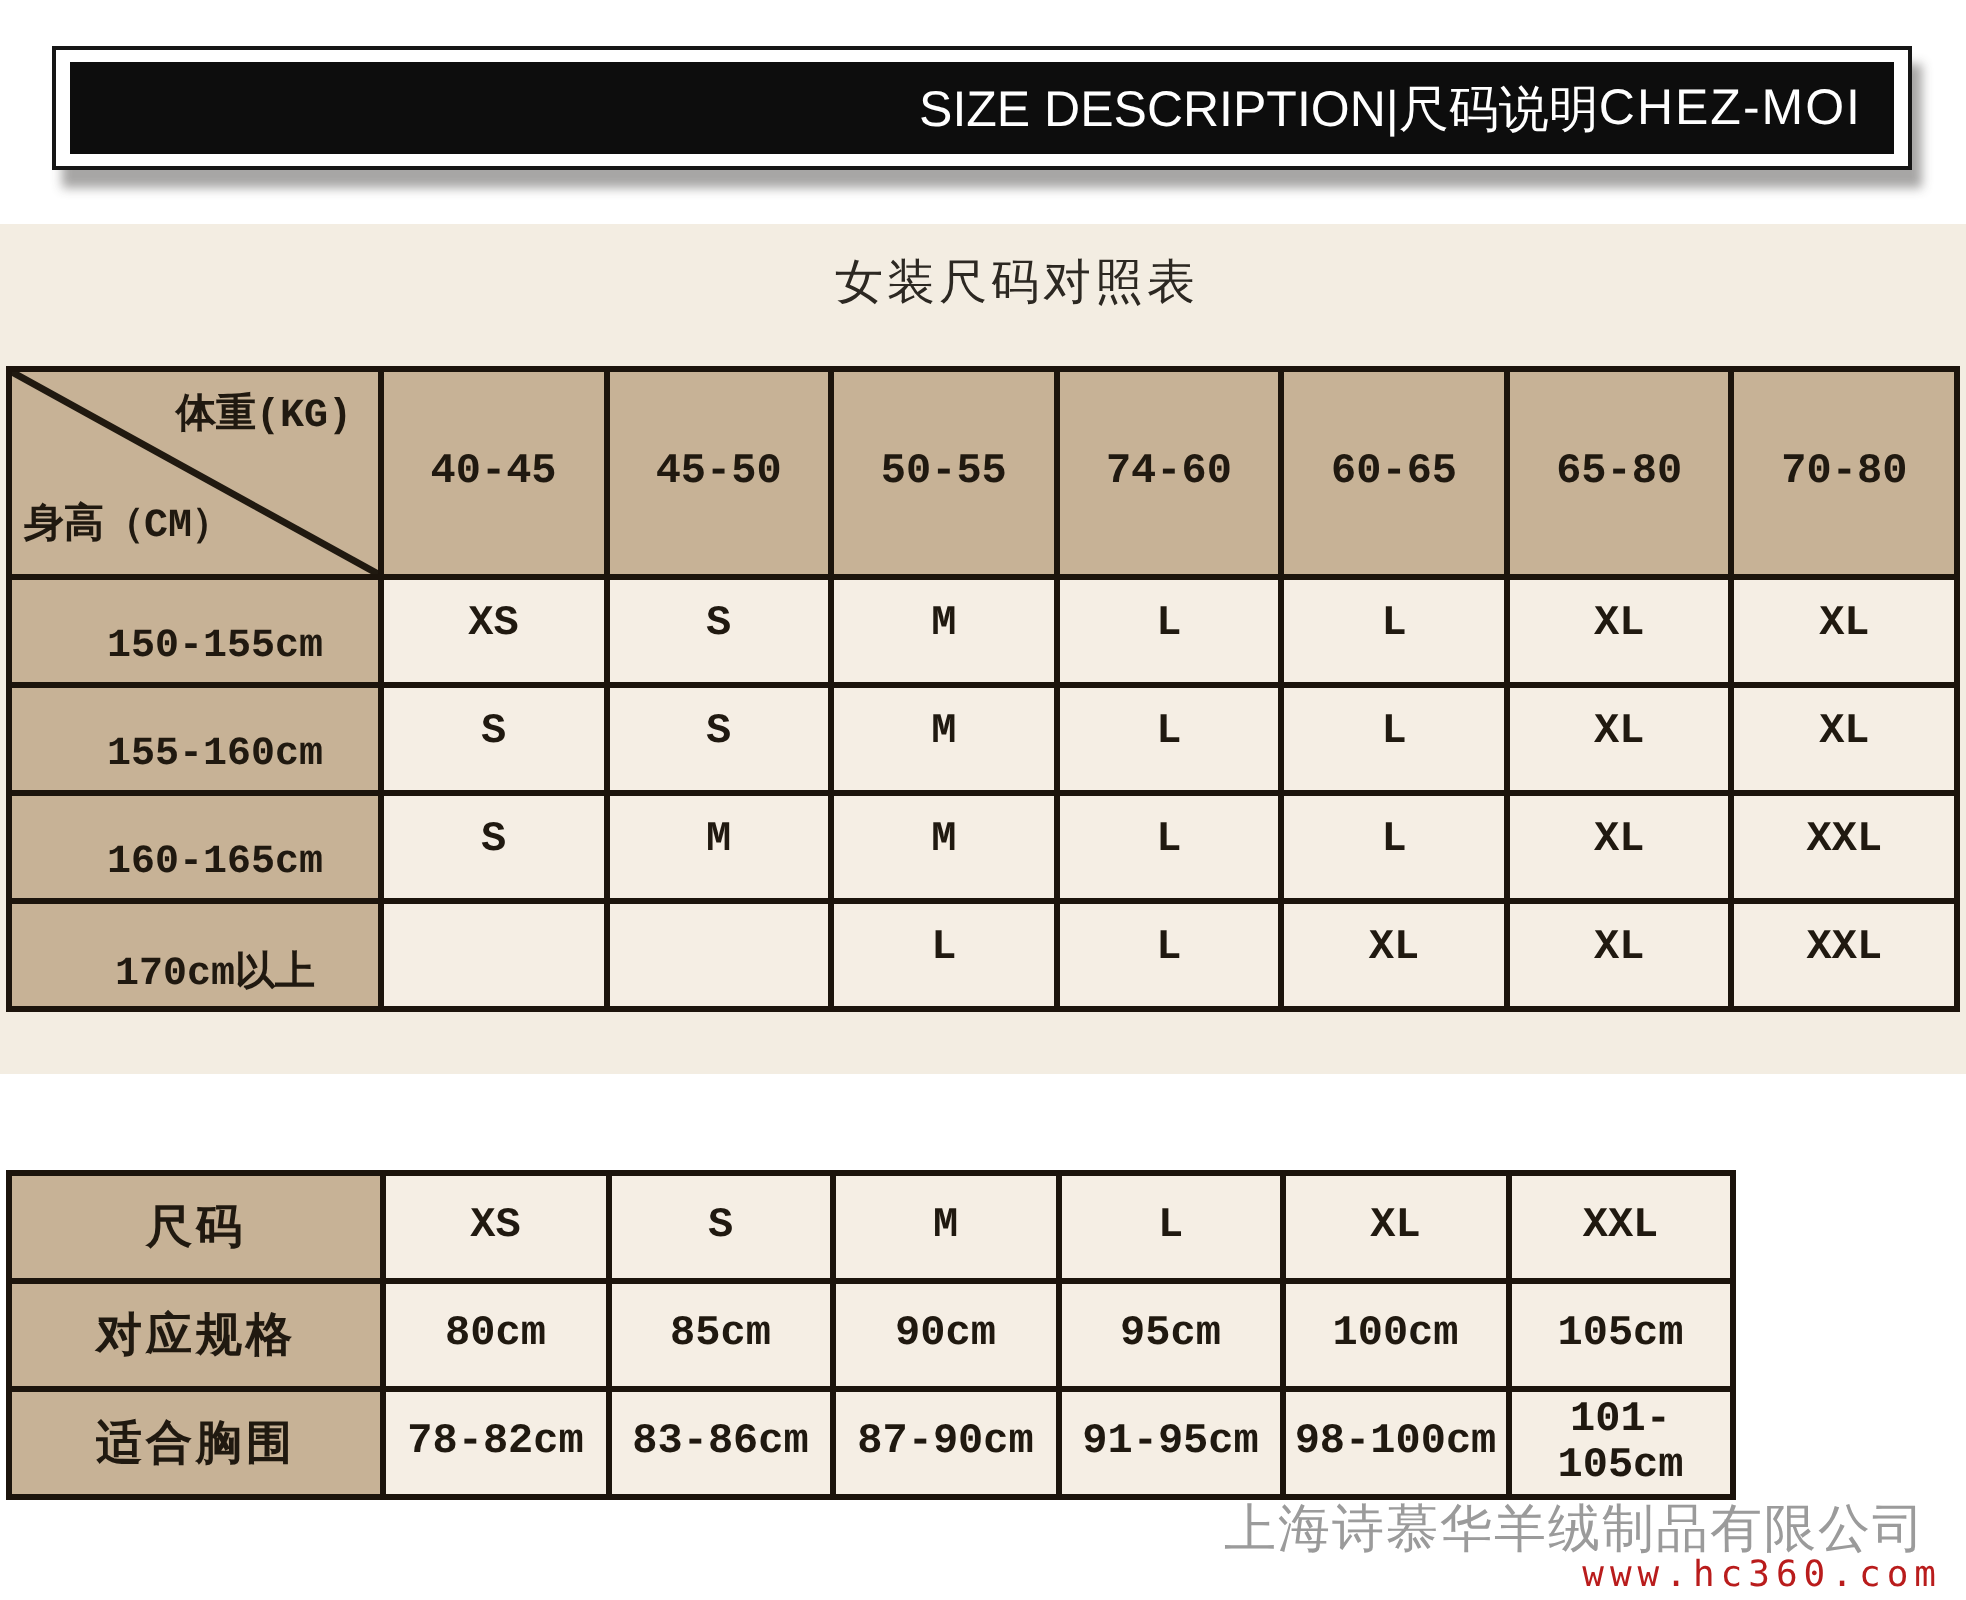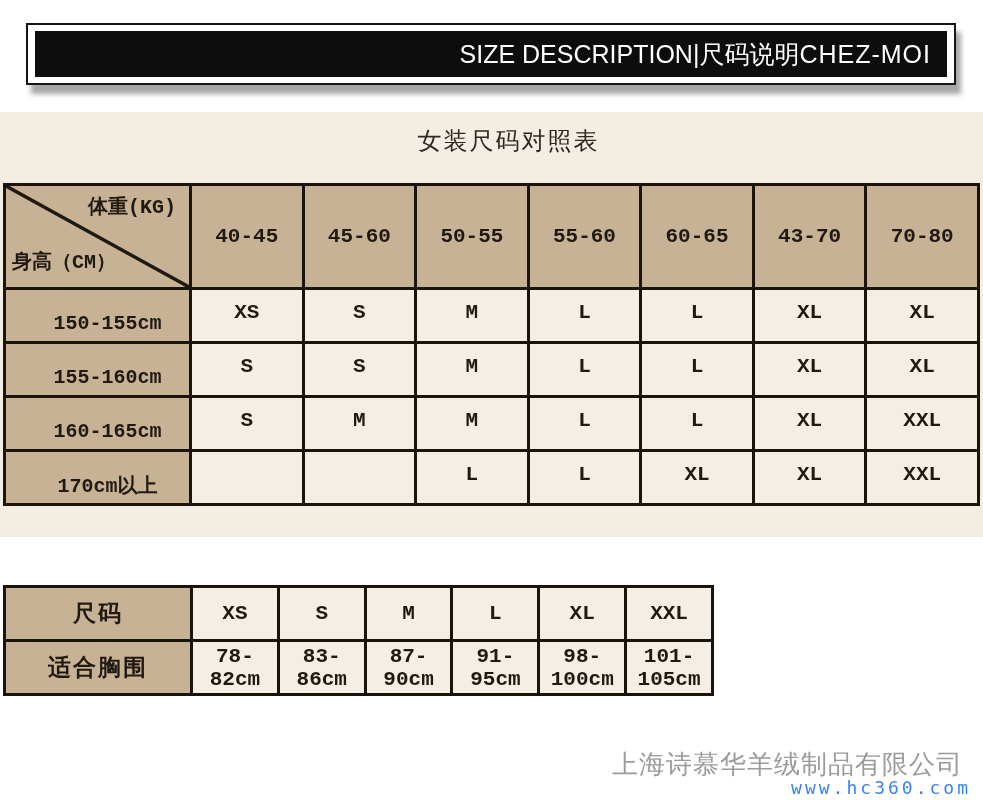--- a/index.html
+++ b/index.html
@@ -67,37 +67,37 @@
   .corner .diag{position:absolute;left:0;top:0;width:100%;height:100%;display:block;}
   .corner-tr{
     position:absolute;top:7px;right:13px;
     font-size:20px;font-weight:bold;color:#201910;
   }
   .corner-bl{
     position:absolute;bottom:12px;left:6px;
     font-size:20px;font-weight:bold;color:#201910;
   }
   
-  #spec-table{left:3px;top:585px;width:711px;}
+  #spec-table{left:3px;top:585px;width:865px;}
   #spec-table tr{height:54px;}
   #spec-table tbody th{
     background:var(--tan);width:184px;
     font-size:23px;letter-spacing:2px;
   }
   #spec-table tbody td{background:var(--cream);}
   
   .wm-company{
     position:absolute;top:747px;right:20px;
     font-family:"Liberation Sans", sans-serif;
     font-size:26px;color:#9b9b9b;letter-spacing:1px;
   }
   .wm-url{
     position:absolute;top:777px;right:12px;
     font-family:"DejaVu Sans Mono", monospace;
-    font-size:18px;color:#3b82f6;letter-spacing:3px;
+    font-size:18px;color:#b91c1c;letter-spacing:3px;
   }
 </style>
 </head>
 <body>
 
 <div class="topbar-outer">
   <div class="topbar-inner">
     <span class="topbar-left">SIZE DESCRIPTION|尺码说明</span>
     <span class="topbar-brand">CHEZ-MOI</span>
   </div>
@@ -110,25 +110,25 @@
     <thead>
       <tr>
         <th class="corner">
           <svg class="diag" viewBox="0 0 183 104" preserveAspectRatio="none">
             <line x1="0" y1="0" x2="183" y2="104" stroke="currentColor" stroke-width="3.5"></line>
           </svg>
           <span class="corner-tr">体重(KG)</span>
           <span class="corner-bl">身高（CM）</span>
         </th>
       <th>40-45</th>
-          <th>45-60</th>
+          <th>45-50</th>
           <th>50-55</th>
-          <th>55-60</th>
+          <th>74-60</th>
           <th>60-65</th>
-          <th>43-70</th>
+          <th>65-80</th>
           <th>70-80</th>
         </tr>
     </thead>
     <tbody>
         <tr>
           <th>150-155cm</th>
           <td>XS</td>
           <td>S</td>
           <td>M</td>
           <td>L</td>
@@ -173,20 +173,29 @@
 <table id="spec-table">
   <tbody>
       <tr>
         <th>尺码</th>
         <td>XS</td>
         <td>S</td>
         <td>M</td>
         <td>L</td>
         <td>XL</td>
         <td>XXL</td>
+      </tr>
+      <tr>
+        <th>对应规格</th>
+        <td>80cm</td>
+        <td>85cm</td>
+        <td>90cm</td>
+        <td>95cm</td>
+        <td>100cm</td>
+        <td>105cm</td>
       </tr>
       <tr>
         <th>适合胸围</th>
         <td>78-82cm</td>
         <td>83-86cm</td>
         <td>87-90cm</td>
         <td>91-95cm</td>
         <td>98-100cm</td>
         <td>101-105cm</td>
       </tr>

